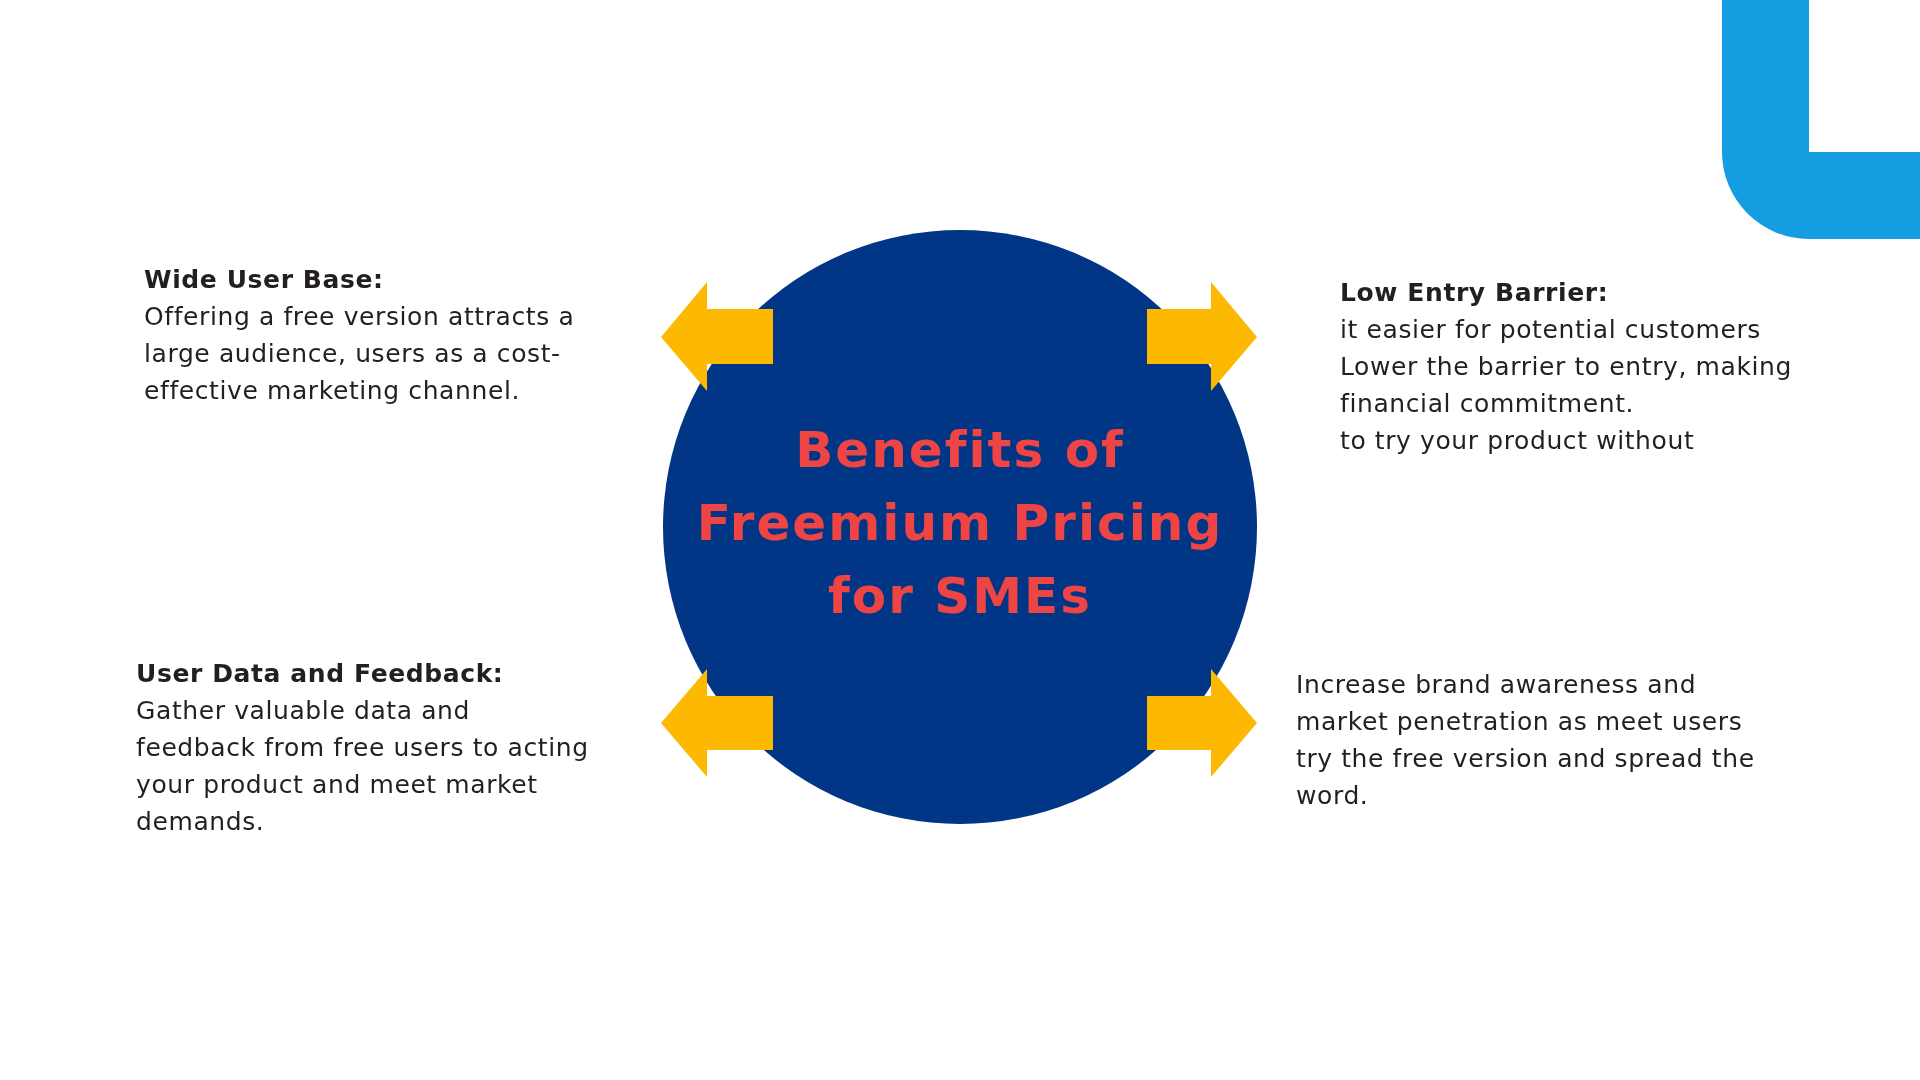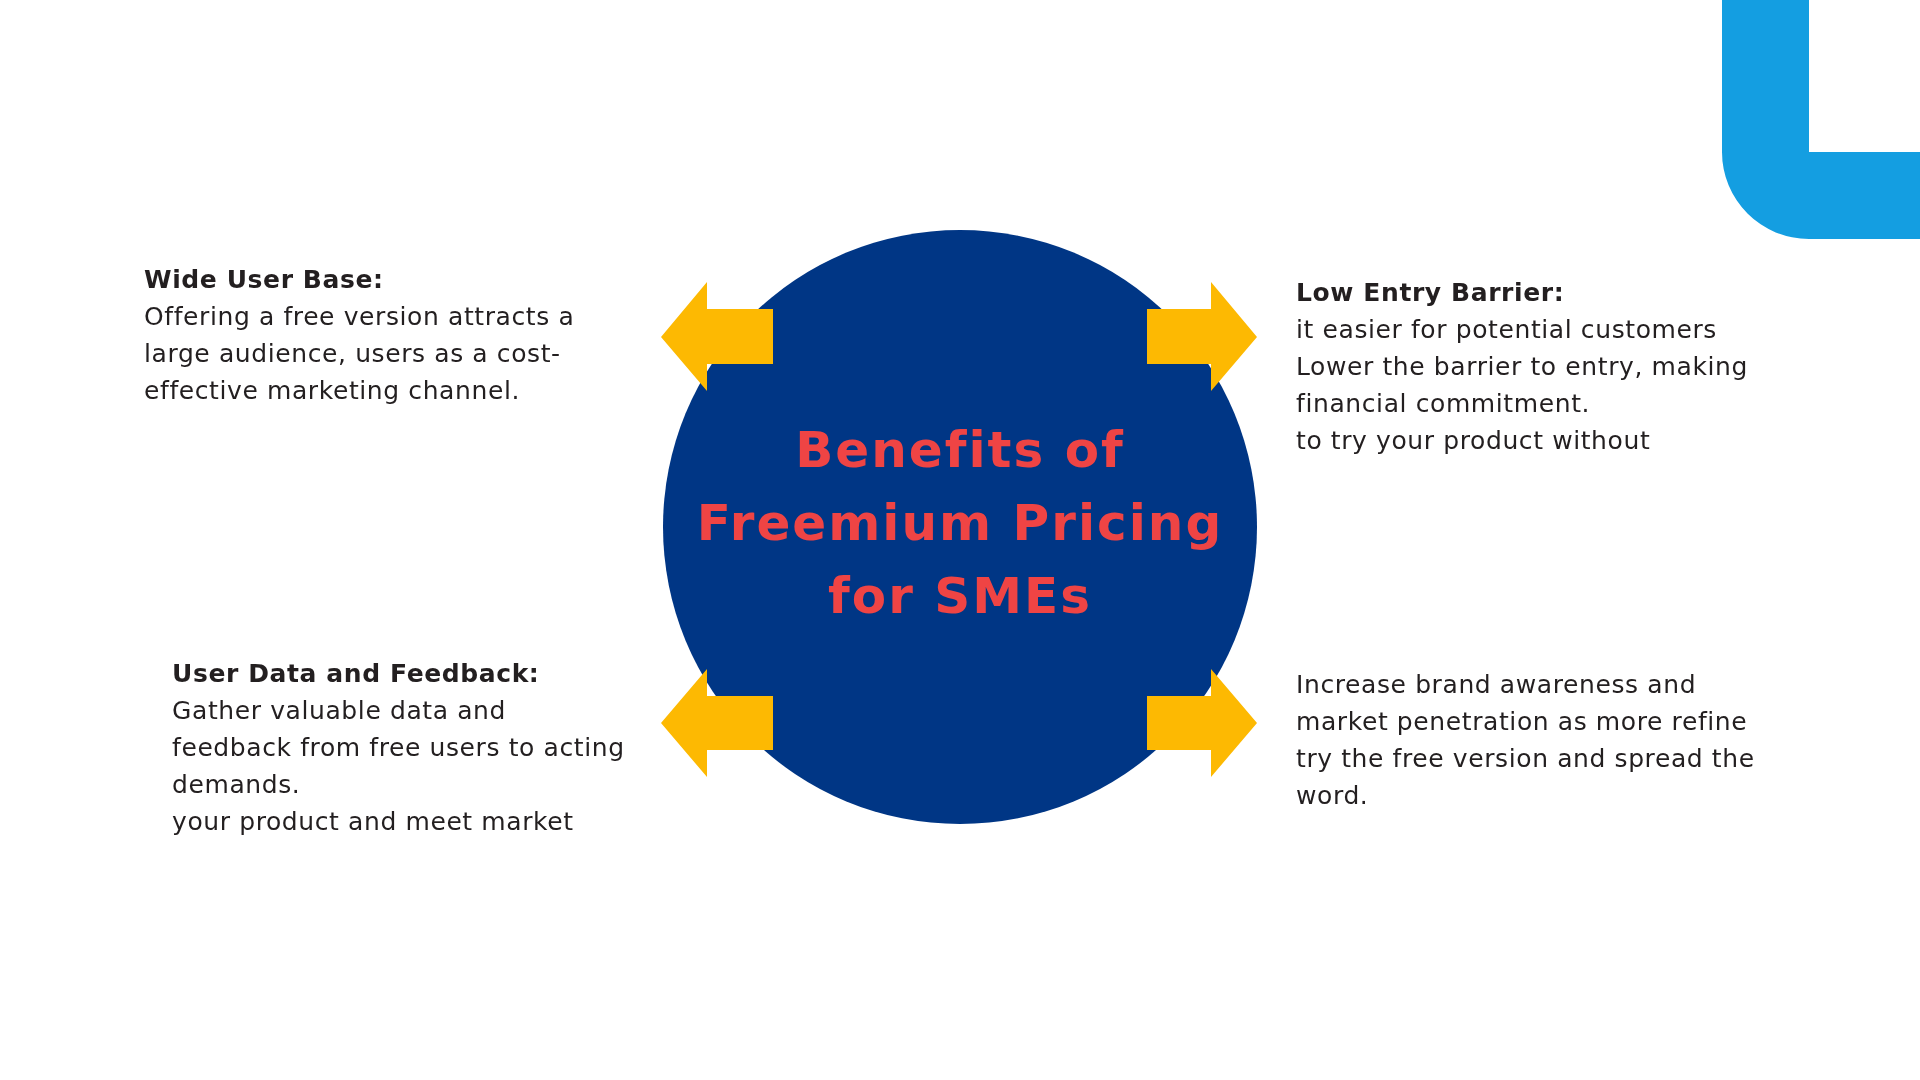--- a/index.html
+++ b/index.html
@@ -20,22 +20,22 @@
       font-family: "DejaVu Sans", sans-serif; font-weight: bold;
       font-size: 50px; line-height: 73px; letter-spacing: 2px;
     }
     .benefit {
       position: absolute; width: 500px;
       font-size: 25px; line-height: 37px; letter-spacing: 0.6px;
     }
     .benefit .heading { font-weight: bold; display: block; }
     .benefit .body { display: block; }
     #b-tl { left: 144px; top: 261px; width: 500px; }
-    #b-tr { left: 1296px; top: 274px; width: 500px; }
-    #b-bl { left: 136px; top: 655px; width: 500px; margin-left: 36px; }
+    #b-tr { left: 1340px; top: 274px; width: 500px; }
+    #b-bl { left: 136px; top: 655px; width: 500px; }
     #b-br { left: 1296px; top: 666px; width: 500px; }
   </style>
 </head>
 <body>
 
 <div class="corner-l">
   <svg width="198" height="239" viewBox="0 0 198 239">
     <path d="M0 0 H87 V152 H198 V239 H87 A87 87 0 0 1 0 152 Z" fill="#149ee1"></path>
   </svg>
 </div>
@@ -70,22 +70,22 @@
   <span class="body">it easier for potential customers</span>
   <span class="body">Lower the barrier to entry, making</span>
   <span class="body">financial commitment.</span>
   <span class="body">to try your product without</span>
 </div>
 
 <div class="benefit" id="b-bl">
   <span class="heading">User Data and Feedback:</span>
   <span class="body">Gather valuable data and</span>
   <span class="body">feedback from free users to acting</span>
+  <span class="body">your product and meet market</span>
   <span class="body">demands.</span>
-  <span class="body">your product and meet market</span>
 </div>
 
 <div class="benefit" id="b-br">
   <span class="body">Increase brand awareness and</span>
-  <span class="body">market penetration as more refine</span>
+  <span class="body">market penetration as meet users</span>
   <span class="body">try the free version and spread the</span>
   <span class="body">word.</span>
 </div>
 
 </body></html>

